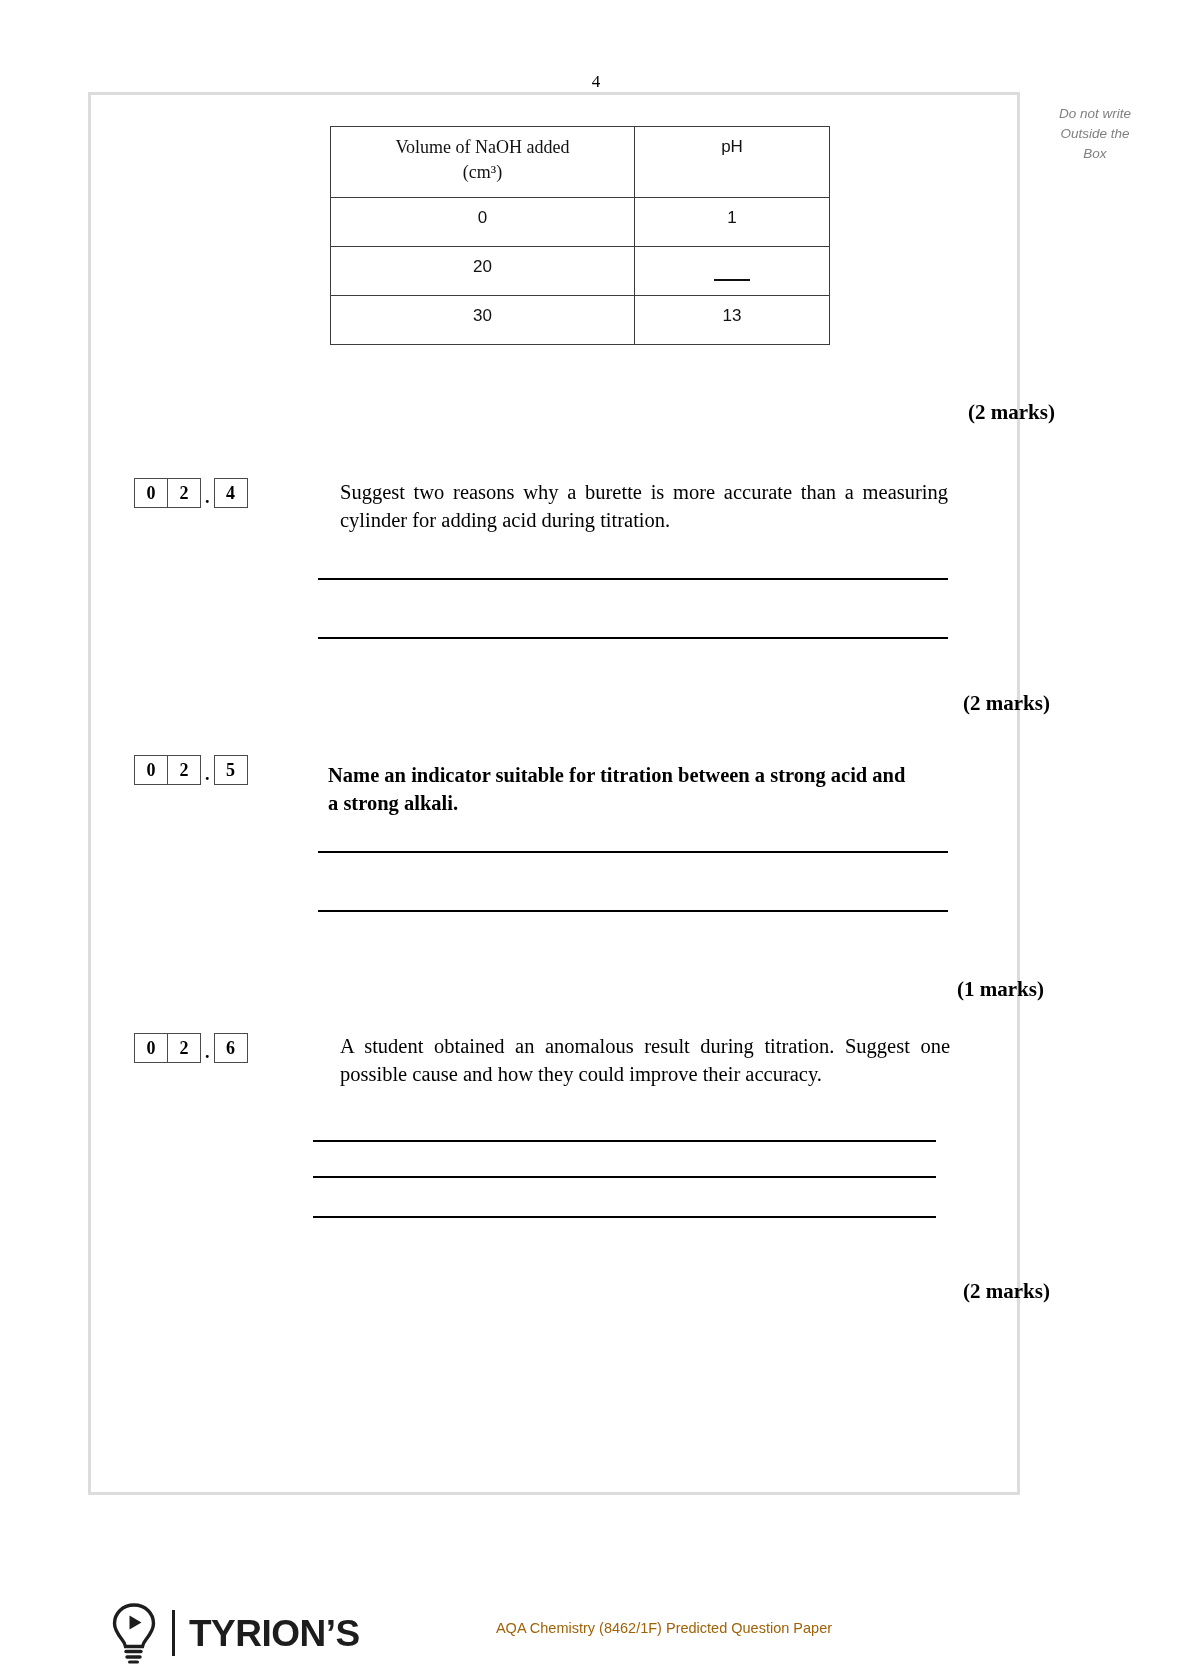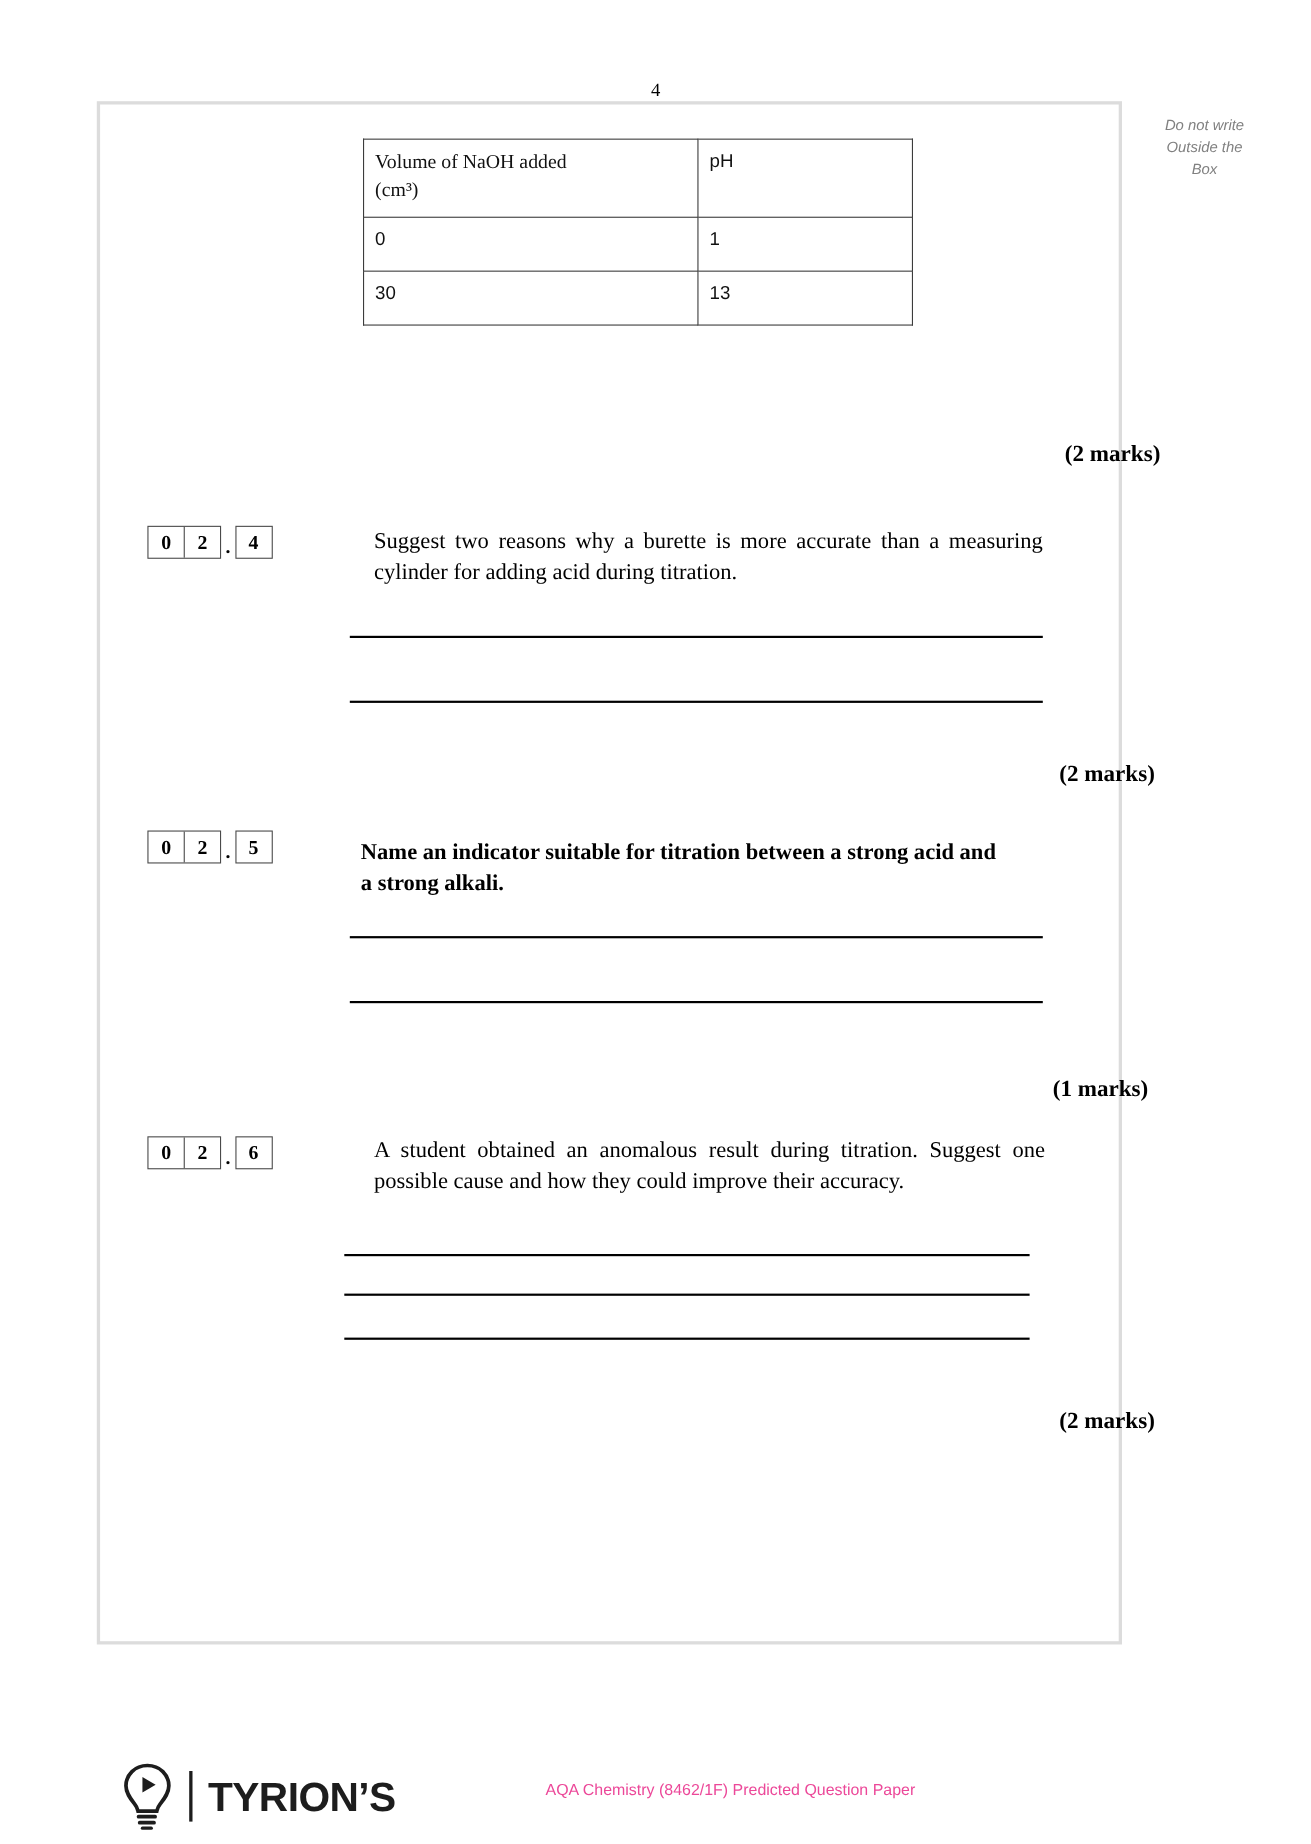--- a/index.html
+++ b/index.html
@@ -65,20 +65,21 @@
     table-layout: fixed;
   }
   .data-table td {
     border: 1.4px solid #3c3c3c;
     vertical-align: top;
     padding: 8px 10px 0 10px;
     font-family: "Liberation Sans", sans-serif;
     font-size: 17px;
     line-height: 24px;
     color: #111;
+    text-align: center;
   }
   .data-table td.col-a { width: 283px; }
   .data-table td.col-b { width: 174px; border-radius: 12px; }
   .data-table tr.r-head td { height: 62px; }
   .data-table tr.r-body td { height: 40px; }
   .hdr-serif {
     font-family: "Liberation Serif", serif;
     font-size: 18px;
   }
   .blank-dash {
@@ -183,21 +184,21 @@
     line-height: 1;
   }
   .footer-caption {
     position: absolute;
     left: 0;
     top: 24px;
     width: 1192px;
     text-align: center;
     font-family: "Liberation Sans", sans-serif;
     font-size: 14.5px;
-    color: #ec4899;
+    color: #a16207;
     padding-left: 136px;
     box-sizing: border-box;
   }
 </style>
 </head>
 <body>
 
 <div class="page-number">4</div>
 
 <div class="exam-frame"></div>
@@ -215,20 +216,24 @@
         <span class="hdr-serif">Volume of NaOH added</span><br>
         <span class="hdr-serif">(cm³)</span>
       </td>
       <td class="col-b">pH</td>
     </tr>
     <tr class="r-body">
       <td class="col-a">0</td>
       <td class="col-b">1</td>
     </tr>
     <tr class="r-body">
+      <td class="col-a">20</td>
+      <td class="col-b"><span class="blank-dash"></span></td>
+    </tr>
+    <tr class="r-body">
       <td class="col-a">30</td>
       <td class="col-b">13</td>
     </tr>
   </tbody>
 </table>
 
 <div class="marks" style="left:968px; top:400px;">(2 marks)</div>
 
 <div class="qnum" style="left:134px; top:478px;">
   <div class="cellgrp">

